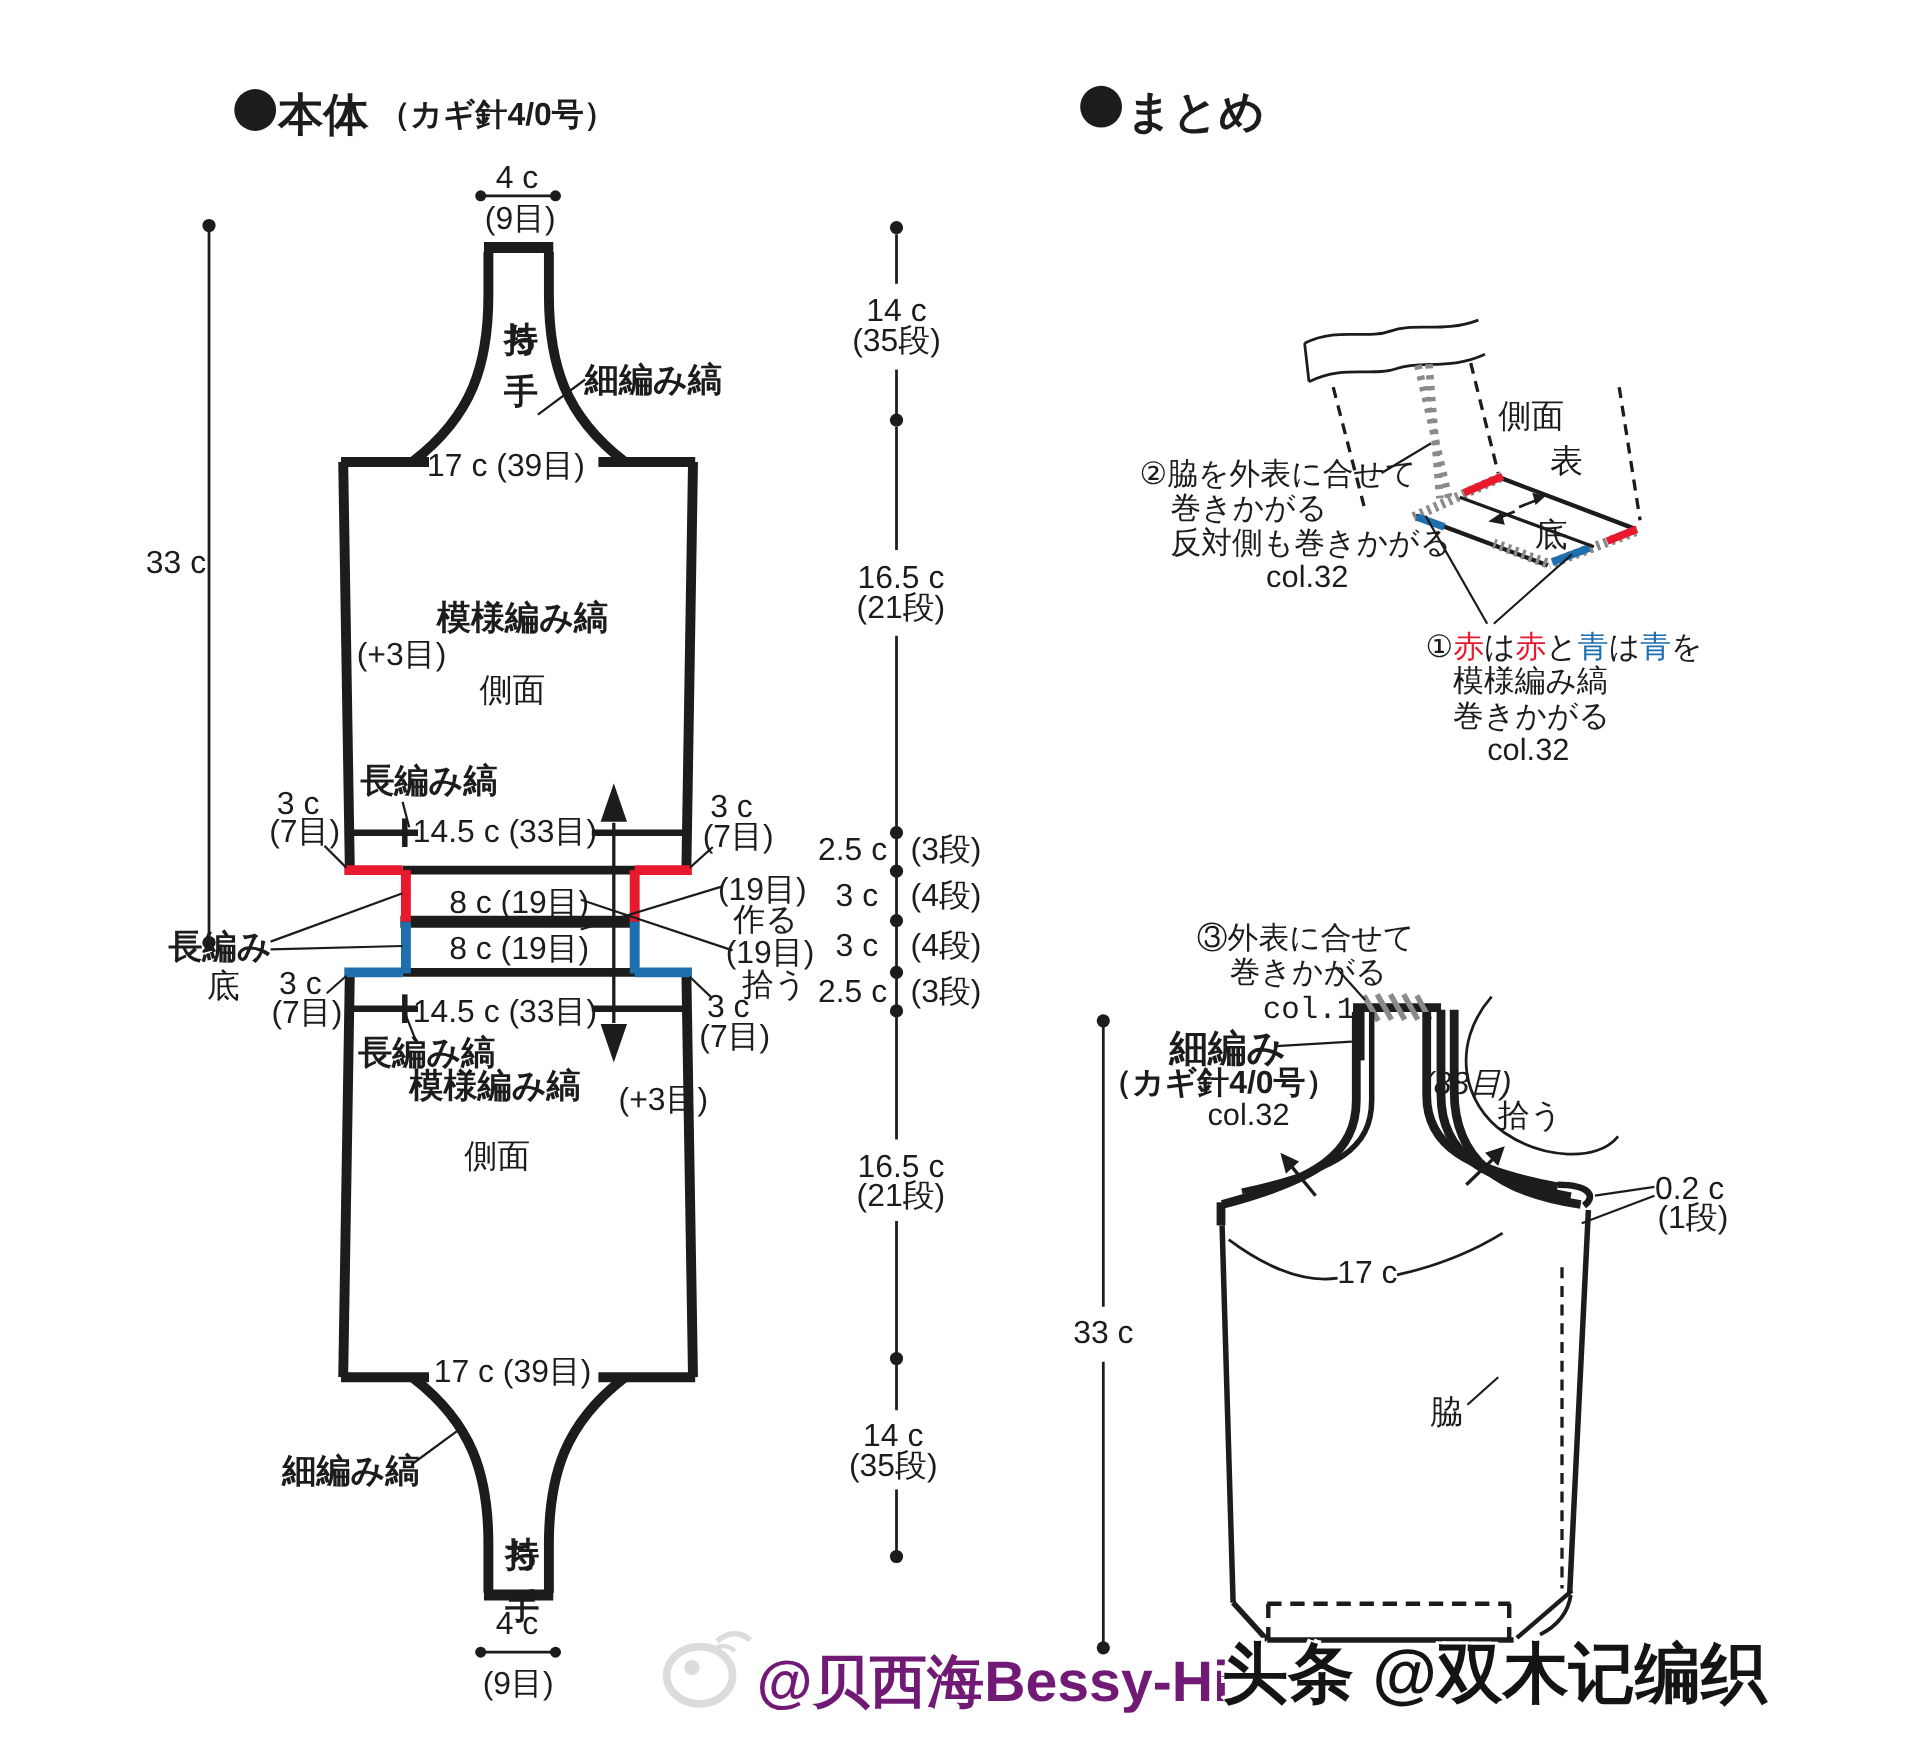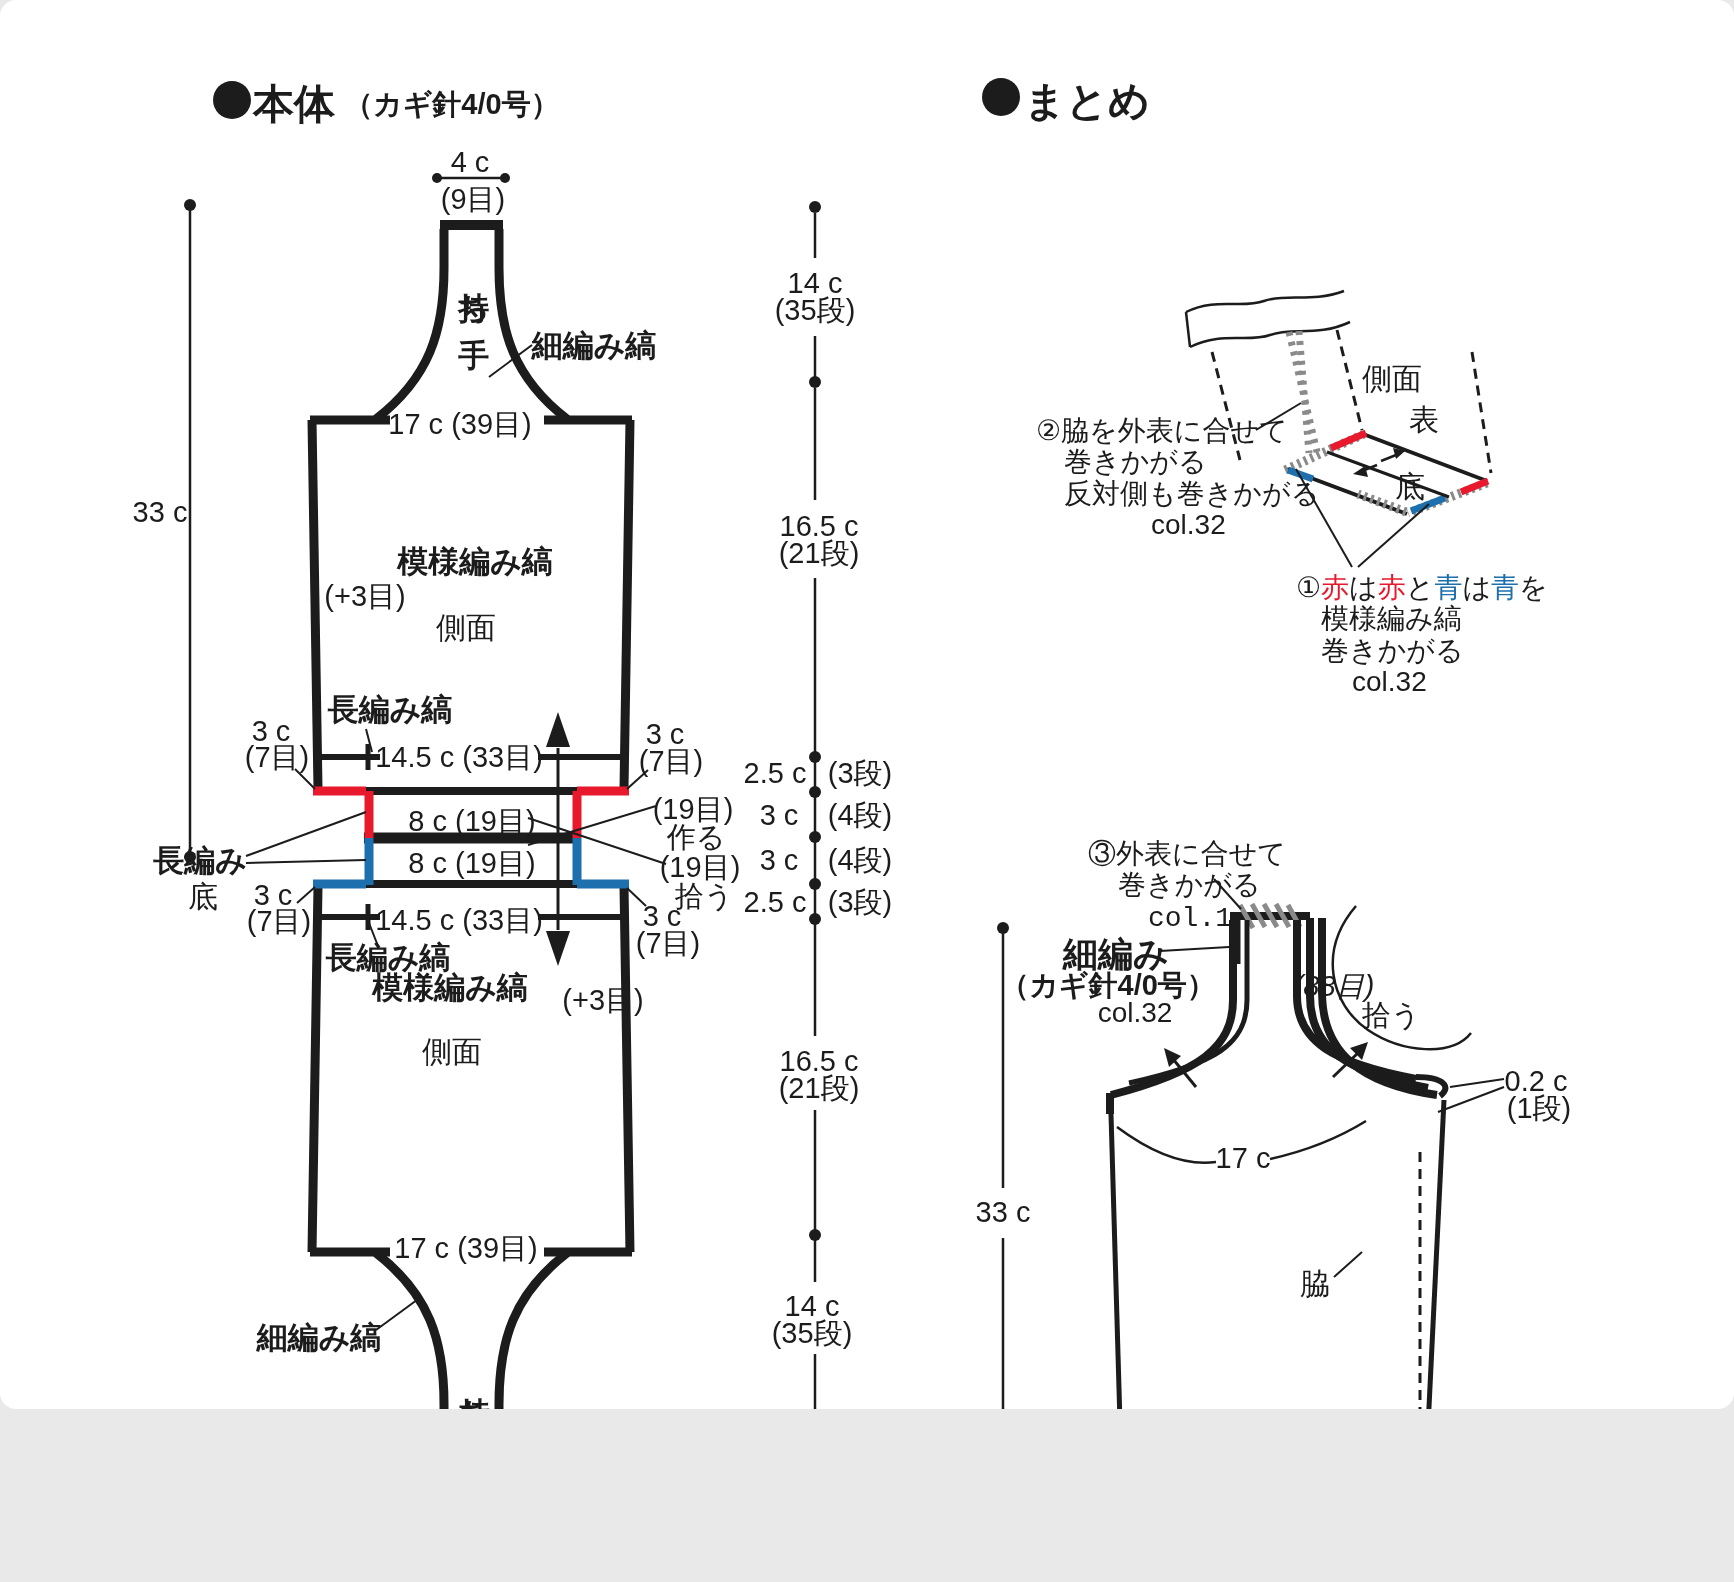--- a/index.html
+++ b/index.html
@@ -1,17 +1,17 @@
 <!DOCTYPE html>
 <html><head>
 <meta charset="utf-8">
 <style>
   html,body{margin:0;padding:0;background:#e9e9e9;}
-  .stage{position:relative;width:1734px;height:1409px;background:#ffffff;overflow:hidden;
-         font-family:"Liberation Sans","DejaVu Sans",sans-serif;color:#1c1c1c;border-radius:16px;}
+  .stage{position:relative;width:1734px;height:1582px;background:#ffffff;overflow:hidden;
+         font-family:"Liberation Sans","DejaVu Sans",sans-serif;color:#1c1c1c;}
   .stage svg{position:absolute;left:0;top:0;}
   .lbl{position:absolute;white-space:nowrap;transform:translate(-50%,-50%);
        font-size:29px;line-height:1.05;color:#1c1c1c;}
   .bold{font-weight:bold;text-align:center;}
   .vert{writing-mode:vertical-rl;letter-spacing:5px;font-weight:bold;}
   .blk{position:absolute;white-space:nowrap;font-size:28px;line-height:1.12;}
   .title{position:absolute;white-space:nowrap;font-weight:bold;}
   .wm-weibo{position:absolute;font-weight:bold;font-size:52px;color:#701a75;
             text-shadow:0 0 2px #ffffff;}
   .wm-tt{position:absolute;font-weight:bold;font-size:60px;color:#141414;

